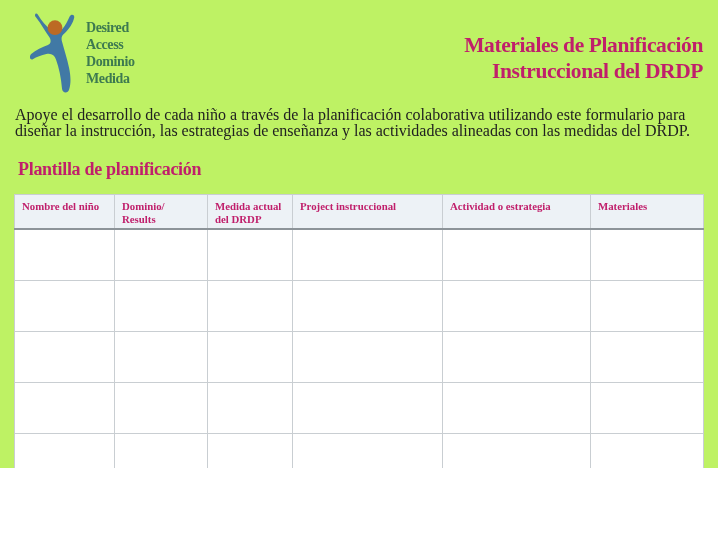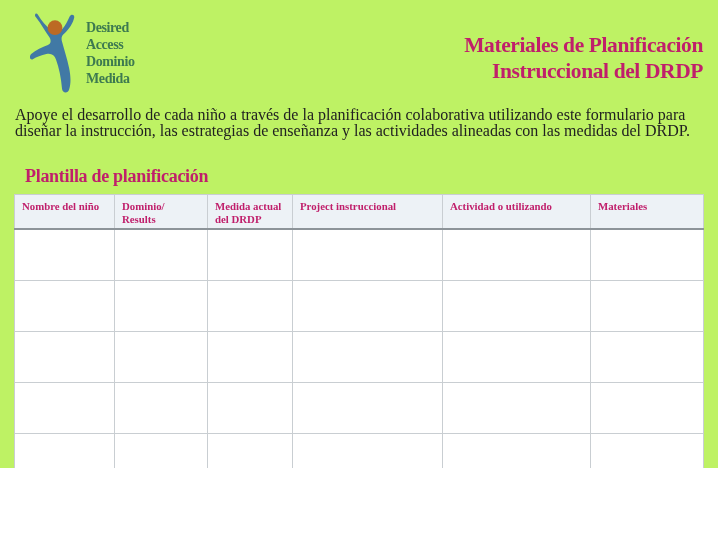--- a/index.html
+++ b/index.html
@@ -54,21 +54,21 @@
     color: var(--text, #212121);
     font-size: 16px;
     line-height: 15.5px;
   }
 
   
   .section-heading {
     position: absolute;
     left: 14px;
     top: 155px;
-    margin: 11px;
+    margin: 4px;
     color: var(--magenta, #c01f6b);
     font-weight: bold;
     font-size: 18px;
     letter-spacing: -0.3px;
   }
 
   
   .planning-table {
     position: absolute;
     left: 14px;
@@ -156,21 +156,21 @@
         <col class="c4">
         <col class="c5">
     </colgroup>
     <thead>
       <tr>
         <th>Nombre del niño</th>
         <th>Dominio/
 Results</th>
         <th>Medida actual del DRDP</th>
         <th>Project instruccional</th>
-        <th>Actividad o utilizando</th>
+        <th>Actividad o estrategia</th>
         <th>Materiales</th>
       </tr>
     </thead>
     <tbody>
       <tr>
         <td></td>
           <td></td>
           <td></td>
           <td></td>
           <td></td>

